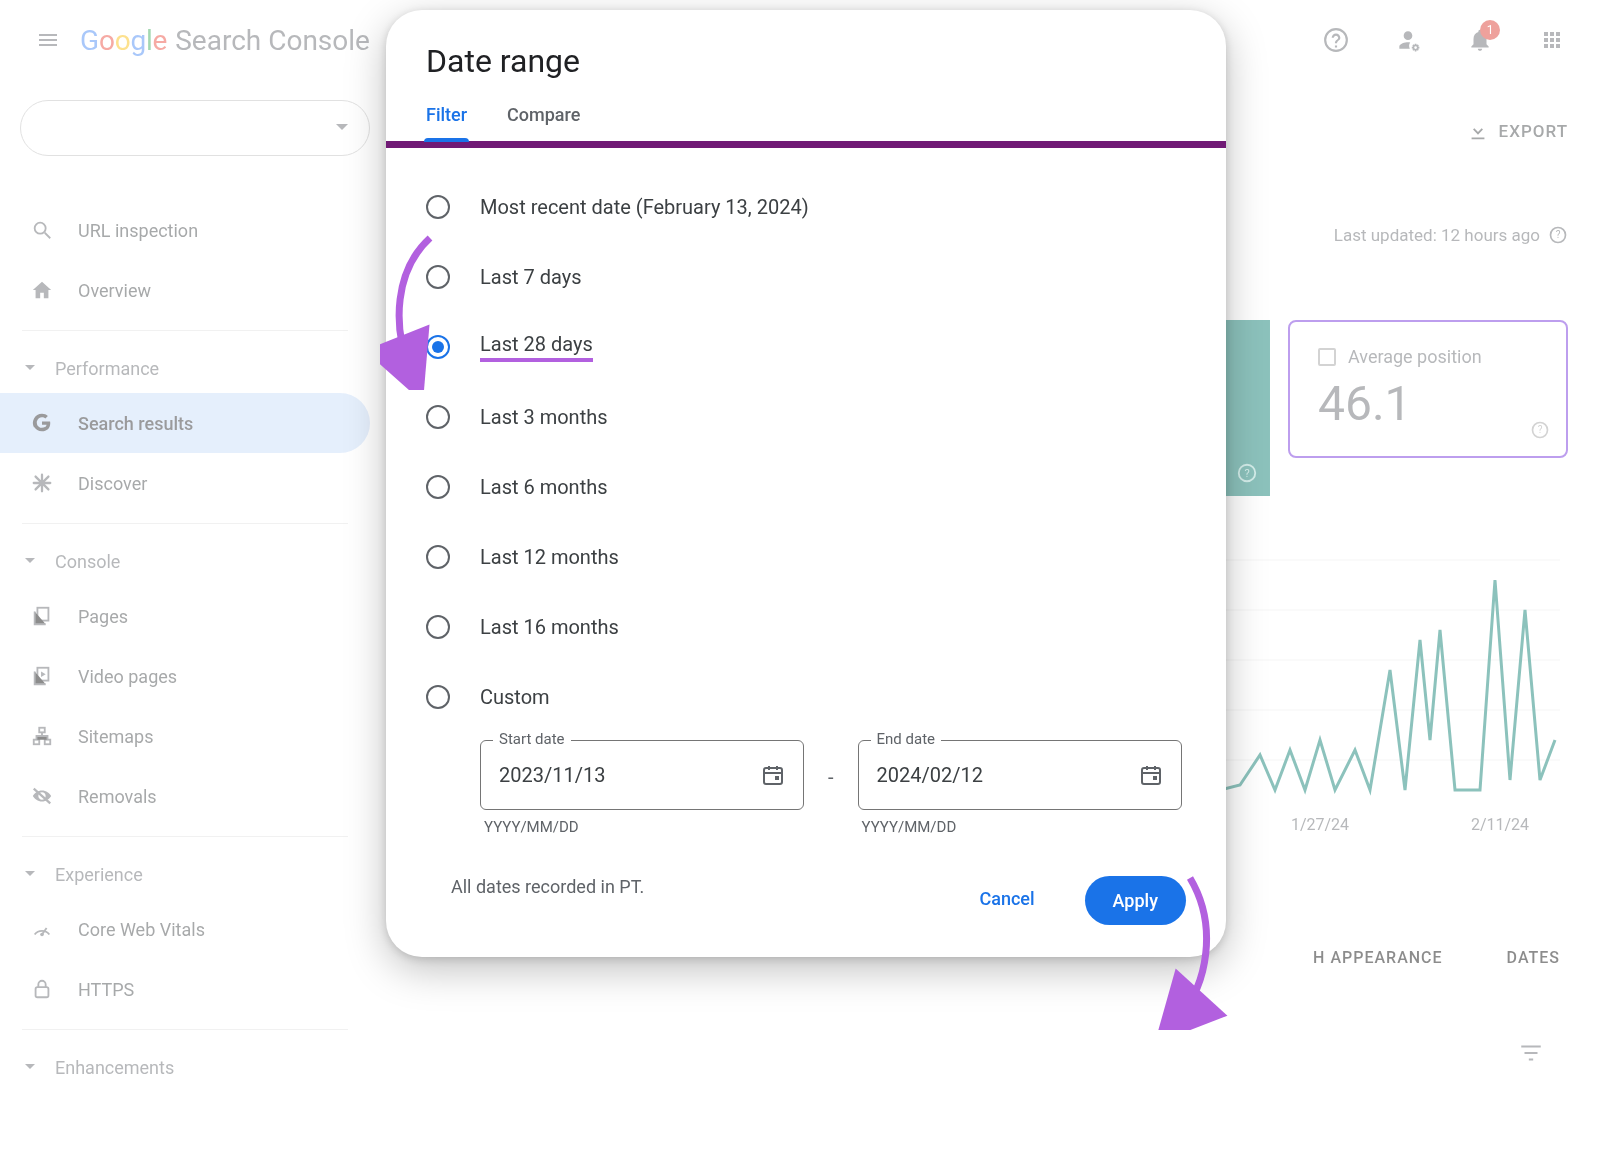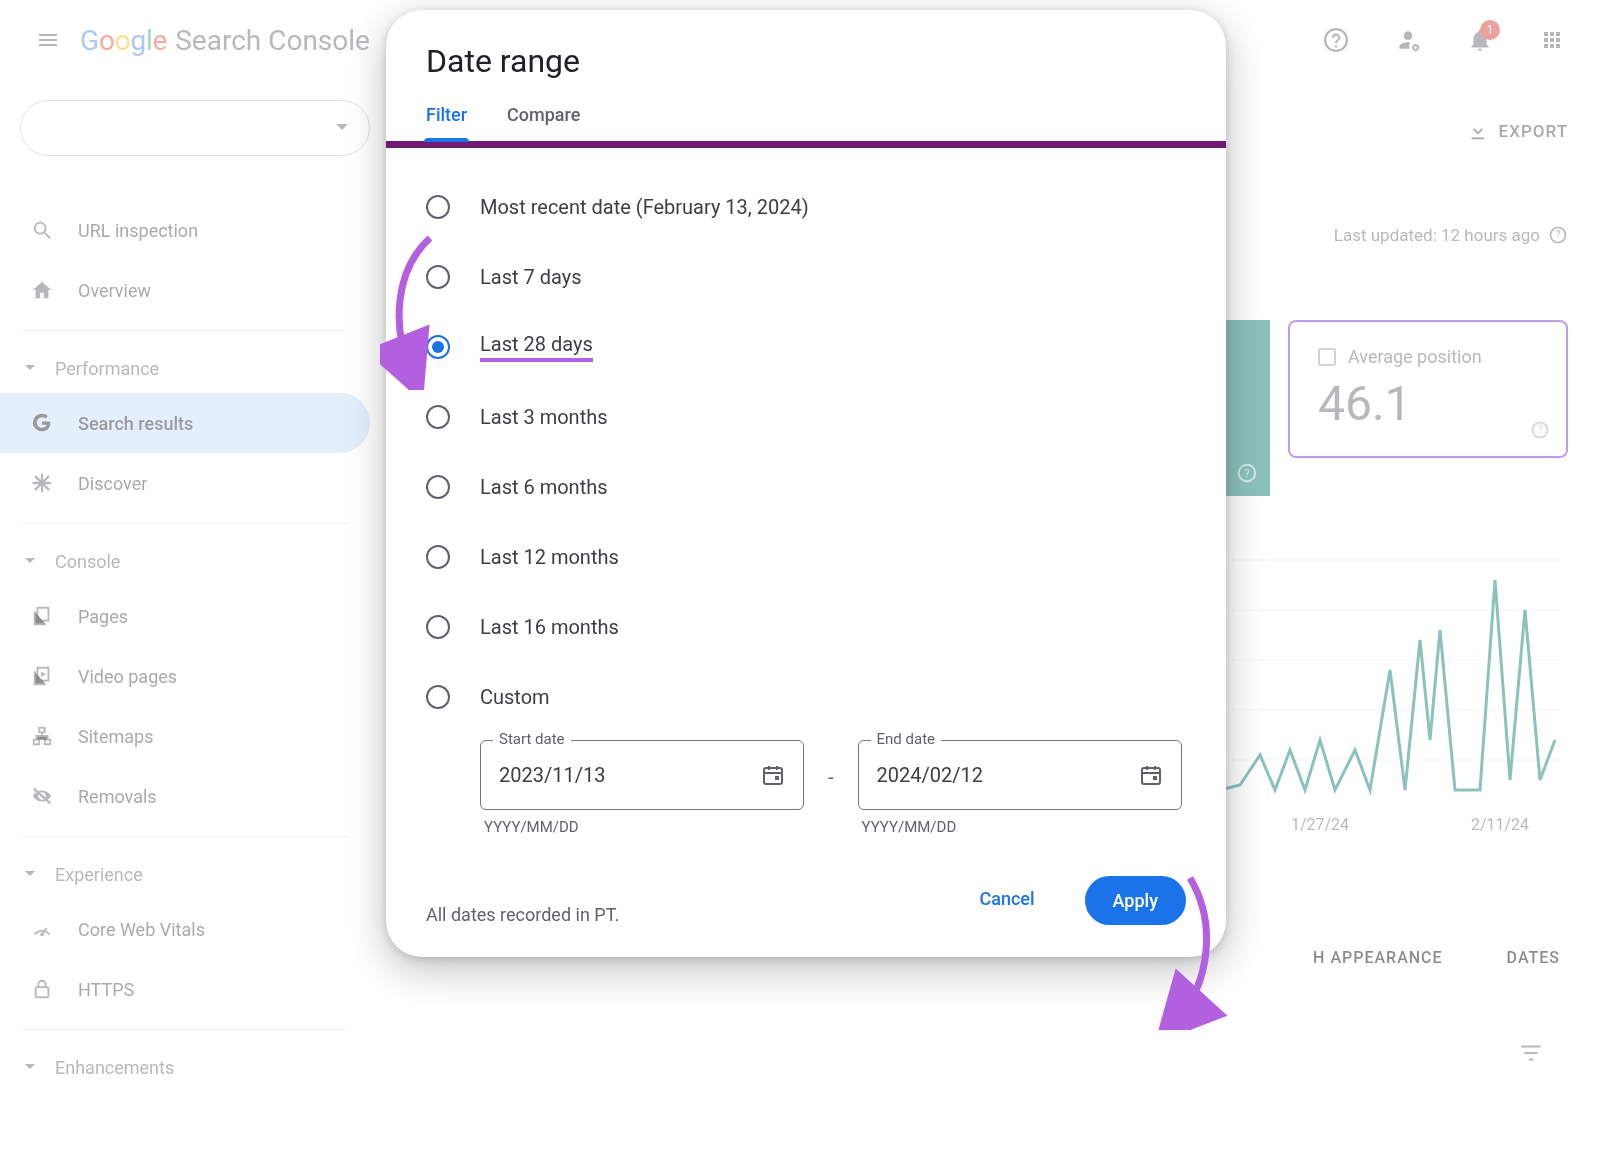--- a/index.html
+++ b/index.html
@@ -54,21 +54,21 @@
   .underline-purple { border-bottom: 4px solid #b260df; padding-bottom: 2px; }
 
   .custom-dates { display: flex; gap: 20px; align-items: center; padding: 8px 0 0 54px; }
   .date-col { display:flex; flex-direction: column; justify-content: flex-end; }
   .date-field { position: relative; width: 324px; height: 70px; border: 1px solid #757575; border-radius: 6px; display: flex; align-items: center; justify-content: space-between; padding: 0 18px; font-size: 20px; color: #3c4043; }
   .date-leg { position: absolute; top: -11px; left: 12px; background: #fff; padding: 0 6px; font-size: 15px; color: #5f6368; }
   .date-hint { font-size: 15px; color: #5f6368; margin-top: 8px; padding-left: 4px; }
   .dash { font-size: 20px; color: #5f6368; padding: 0 4px; margin-top: -22px;}
   .cal-icon { display:inline-flex; }
 
-  .dlg-actions { display: flex; align-items: flex-end; justify-content: space-between; padding: 32px 40px 8px 40px; }
+  .dlg-actions { display: flex; align-items: flex-start; justify-content: space-between; padding: 32px 40px 8px 40px; margin-left: 25px; }
   .tz-note { color: #5f6368; font-size: 18px; }
   .btn-row { display: flex; gap: 34px; }
   .btn-text { color: #1a73e8; font-size: 18px; font-weight: 500; padding: 12px 16px; cursor: pointer; border-radius: 24px; }
   .btn-filled { background: #1a73e8; color: #fff; font-size: 18px; font-weight: 500; padding: 14px 28px; border-radius: 28px; cursor: pointer; }
 
   
   .arrow { position: absolute; pointer-events: none; z-index: 20; }
 </style>
 </head>
 <body>

